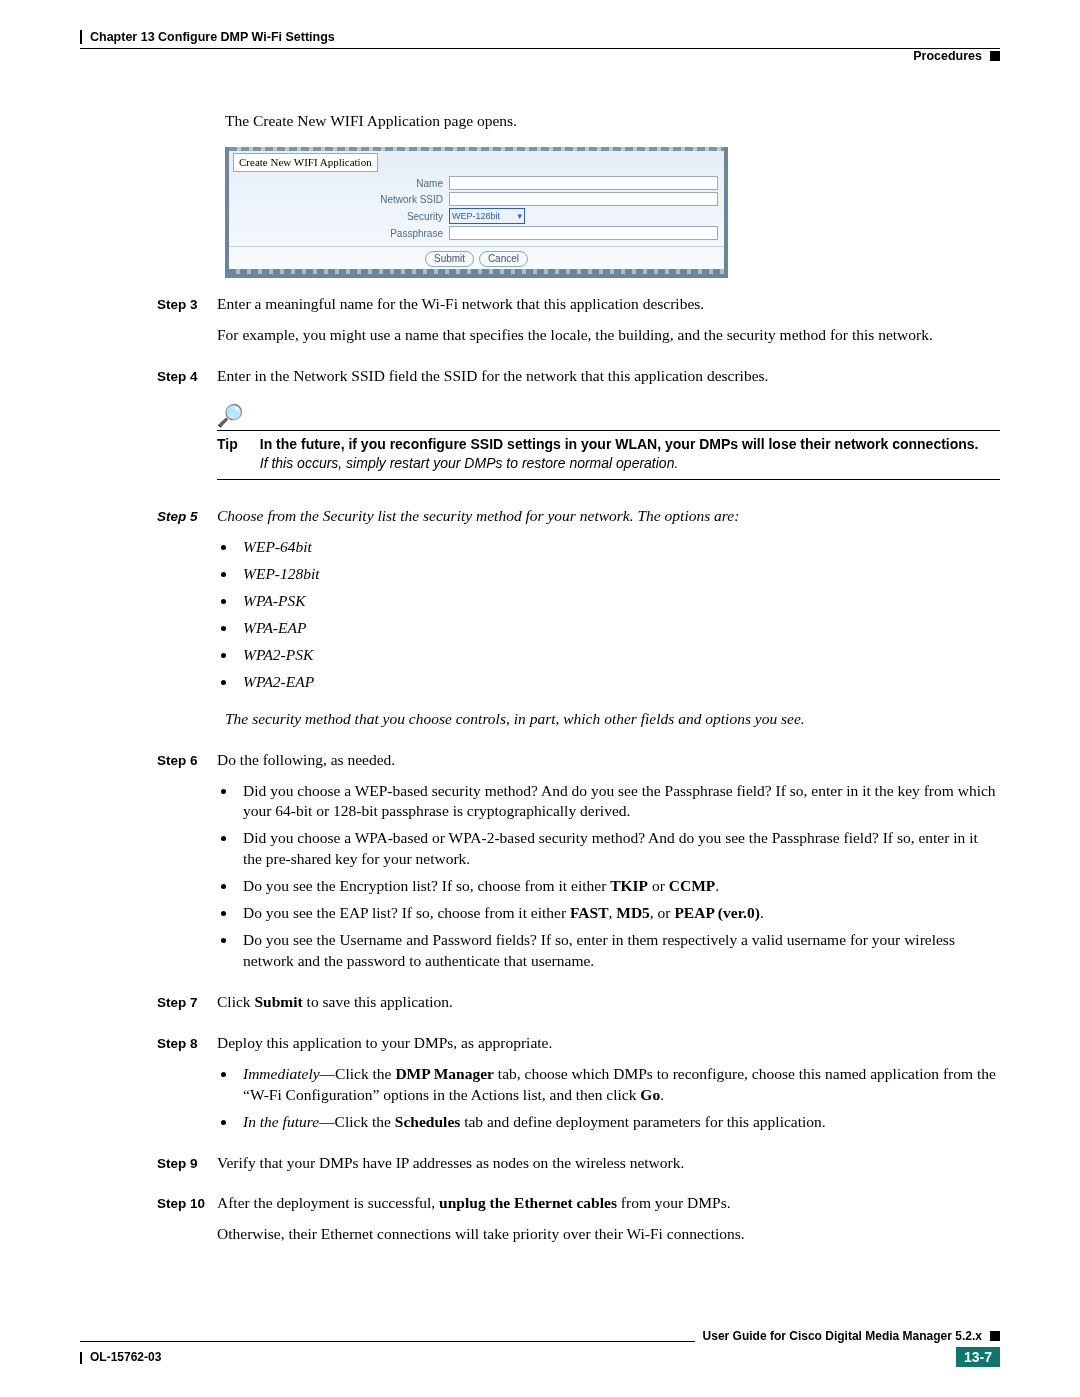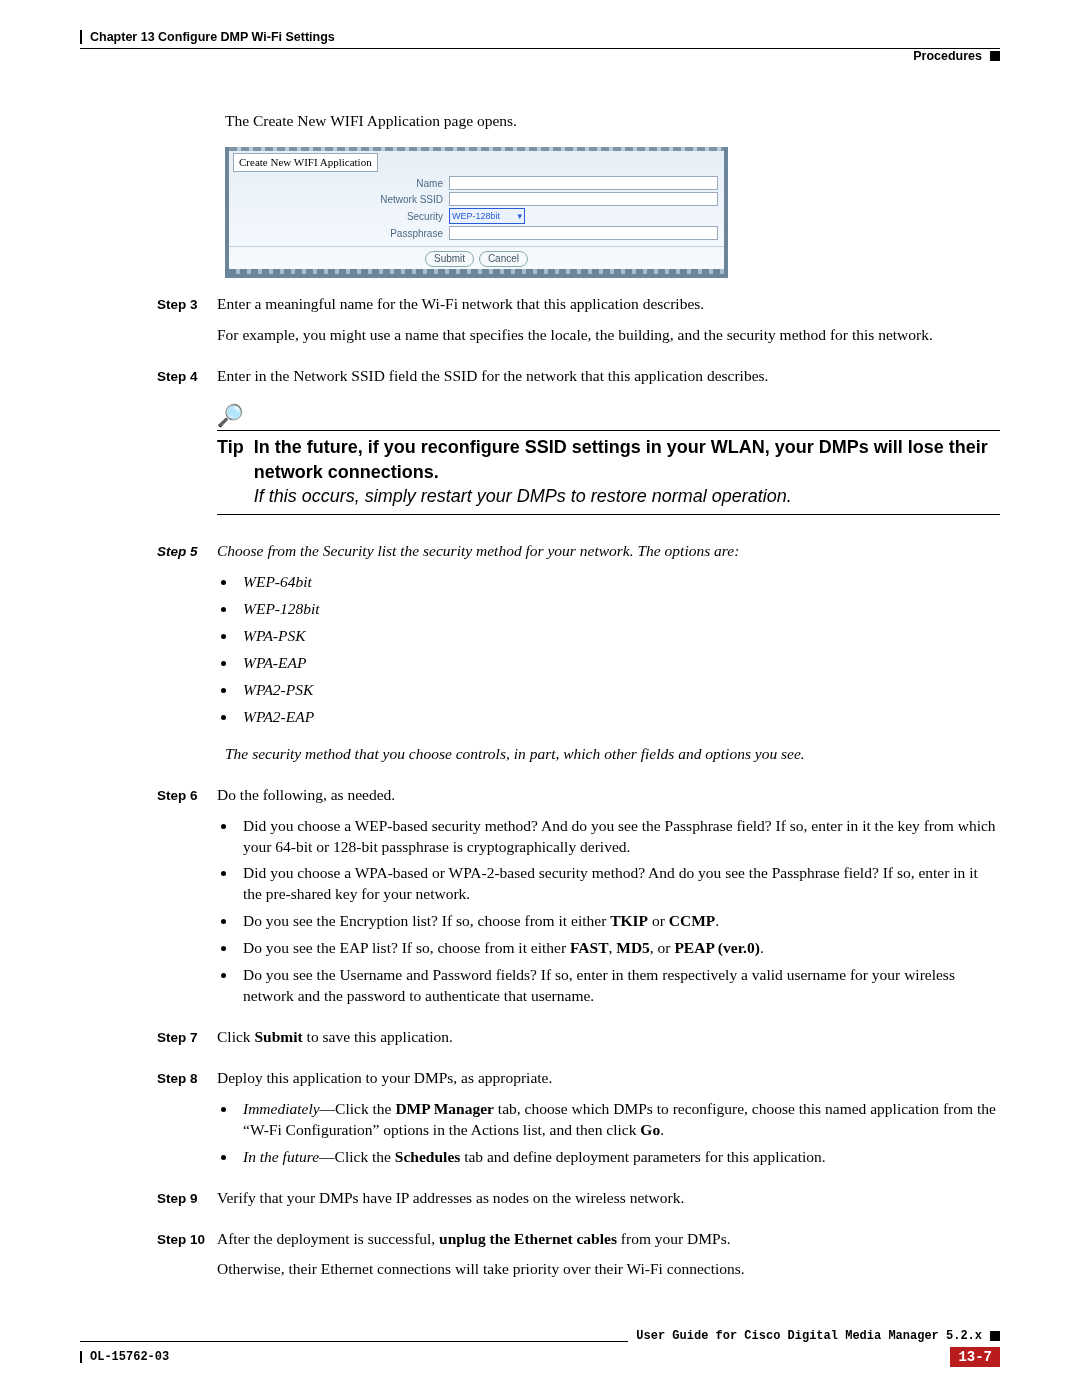--- a/index.html
+++ b/index.html
@@ -159,44 +159,44 @@
     display: inline-block;
     transform: scaleX(-1);
   }
   .tip-block hr {
     border: none;
     border-top: 1px solid #000;
     margin: 2px 0 4px 0;
   }
   .tip-body {
     display: flex;
-    gap: 10px;
-    font-family: Arial, Helvetica, sans-serif;
-    font-size: 18px;
+    gap: 22px;
+    font-family: Arial, Helvetica, sans-serif;
+    font-size: 14px;
   }
   .tip-body .tip-label { font-weight: bold; flex: none; }
   .tip-body .tip-text { flex: 1; line-height: 1.35; }
   .tip-body .tip-text .boldline { font-weight: bold; }
   .tip-body .tip-text .plain { font-weight: normal; font-family: Arial, Helvetica, sans-serif; font-style: italic; }
   .tip-block hr.bot { margin-top: 6px; }
   ul.bullets {
     margin: 4px 0 10px 0;
     padding-left: 20px;
   }
   ul.bullets li {
     margin: 6px 0;
     padding-left: 6px;
   }
   .bold { font-weight: bold; }
   .ital { font-style: italic; }
   
   .footer {
     position: absolute;
     left: 80px; right: 80px; bottom: 30px;
-    font-family: Liberation Mono, monospace;
+    font-family: Liberation Sans, sans-serif;
     font-size: 12px;
   }
   .footer .guide-row {
     display: flex;
     align-items: center;
     gap: 8px;
   }
   .footer .guide-row .line {
     flex: 1;
     border-top: 1px solid #000;
@@ -215,21 +215,21 @@
     align-items: center;
     margin-top: 4px;
   }
   .footer .bottom-row .doc {
     font-weight: bold;
   }
   .footer .bottom-row .tick {
     display:inline-block;width:2px;height:12px;background:#000;margin-right:8px;vertical-align:middle;
   }
   .footer .page-num {
-    background: #b91c1c;
+    background: #0f766e;
     color: #fff;
     font-weight: bold;
     padding: 2px 8px;
     font-size: 14px;
   }
 </style>
 </head>
 <body>
 
 <div class="page">

